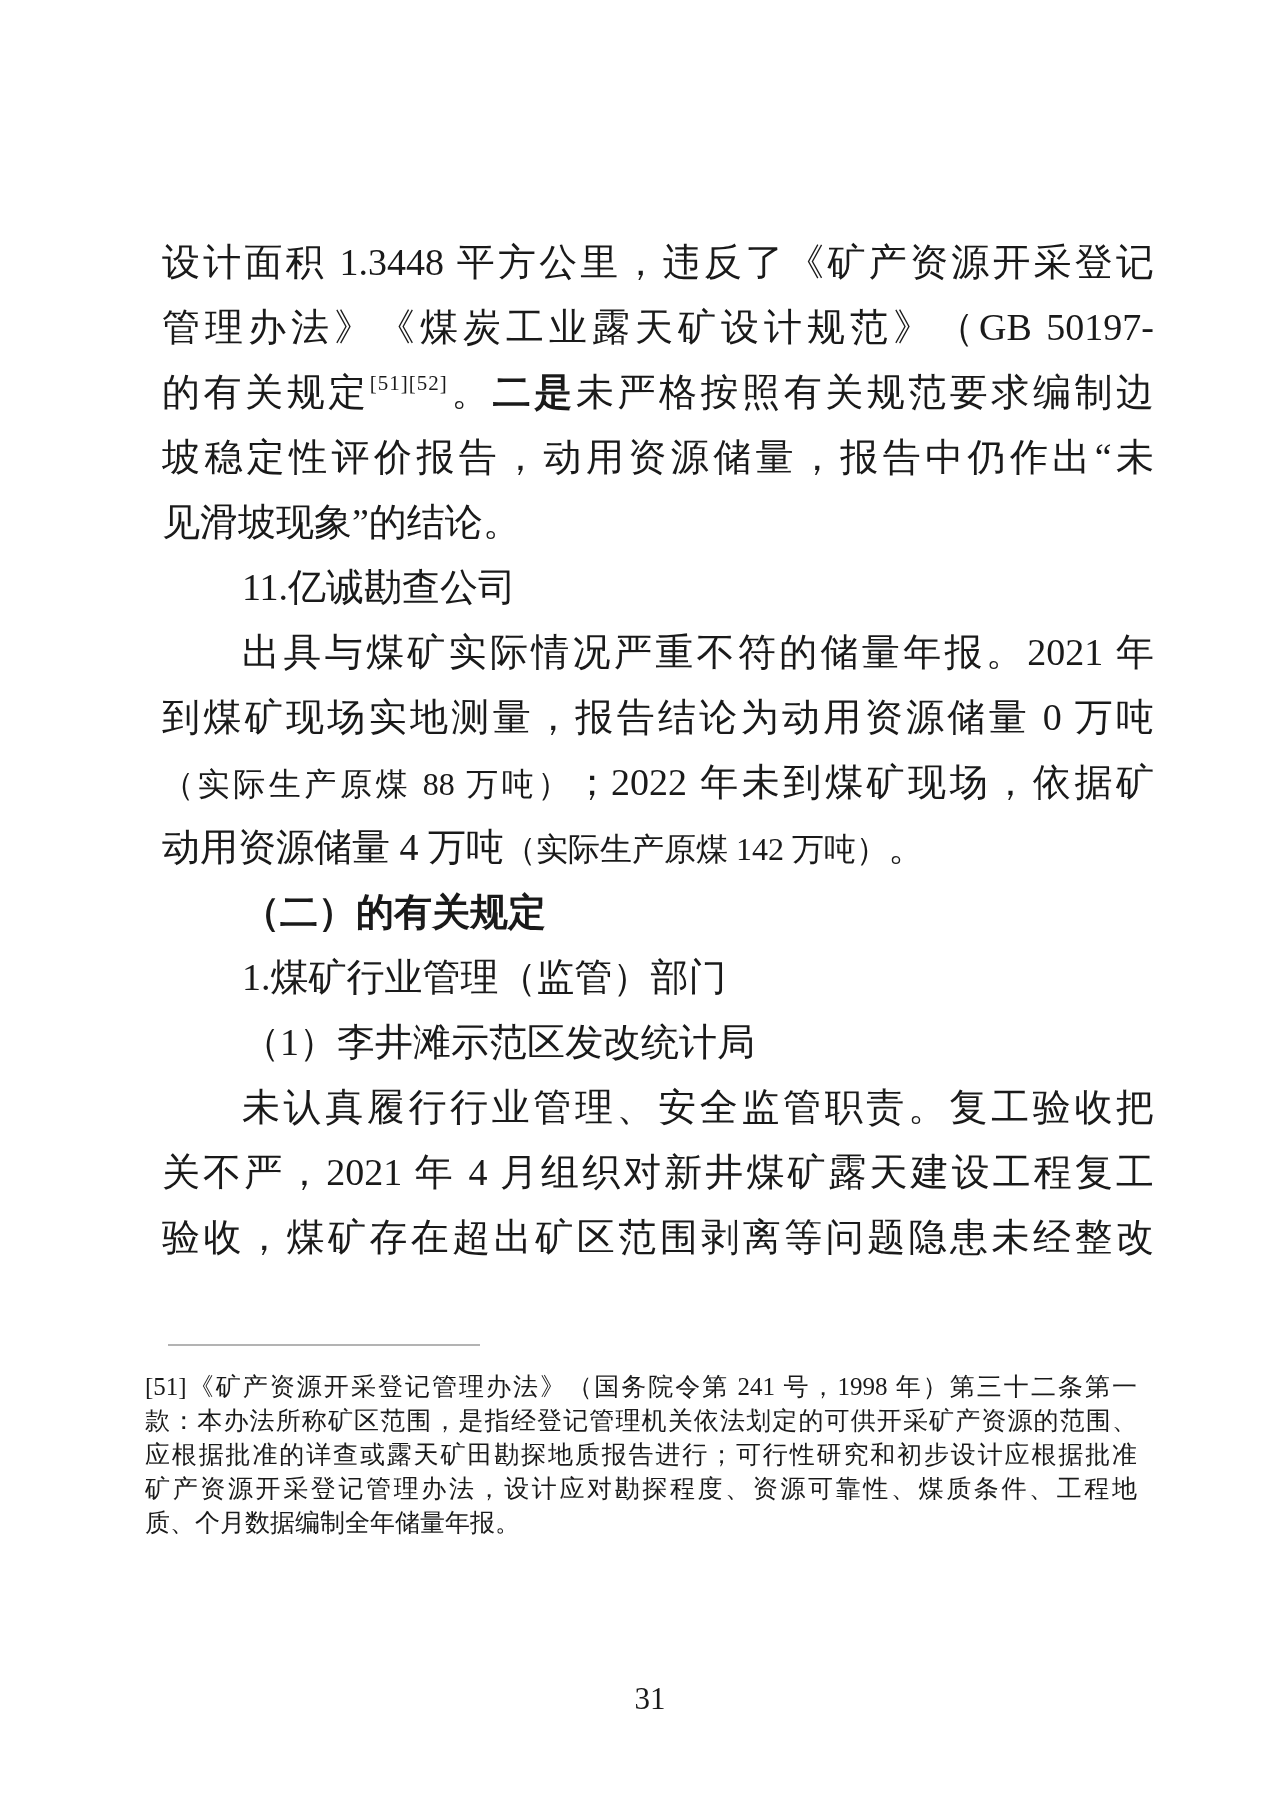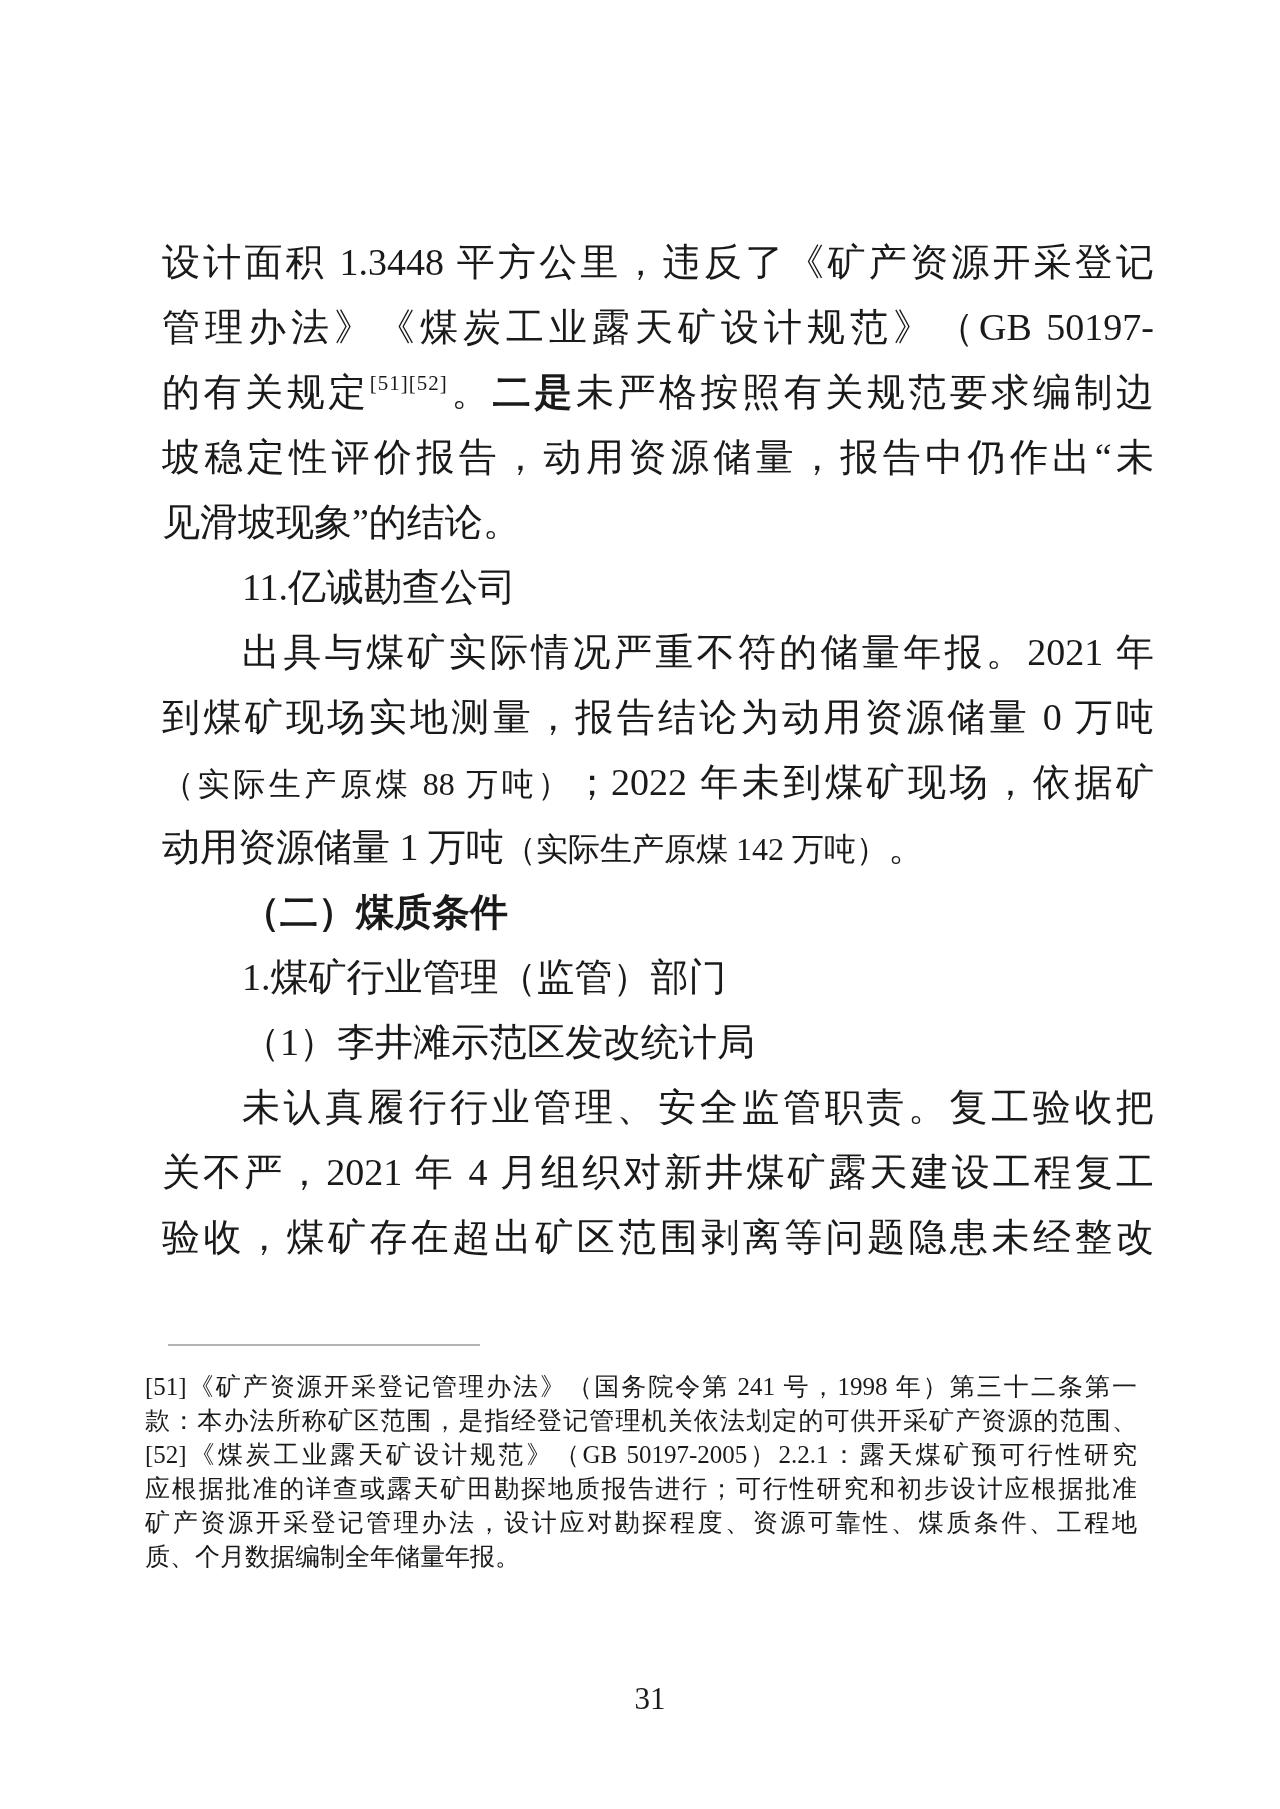--- a/index.html
+++ b/index.html
@@ -75,31 +75,30 @@
   <div class="doc-body">
       <div class="bline just"><span class="seg-normal">设计面积 1.3448 平方公里，违反了《矿产资源开采登记</span></div>
       <div class="bline just"><span class="seg-normal">管理办法》《煤炭工业露天矿设计规范》（GB 50197-2005）</span></div>
       <div class="bline just"><span class="seg-normal">的有关规定</span><span class="seg-sup">[51][52]</span><span class="seg-normal">。</span><span class="seg-bold">二是</span><span class="seg-normal">未严格按照有关规范要求编制边</span></div>
       <div class="bline just"><span class="seg-normal">坡稳定性评价报告，动用资源储量，报告中仍作出“未</span></div>
       <div class="bline"><span class="seg-normal">见滑坡现象”的结论。</span></div>
       <div class="bline ind"><span class="seg-normal">11.亿诚勘查公司</span></div>
       <div class="bline just ind"><span class="seg-normal">出具与煤矿实际情况严重不符的储量年报。2021 年</span></div>
       <div class="bline just"><span class="seg-normal">到煤矿现场实地测量，报告结论为动用资源储量 0 万吨</span></div>
       <div class="bline just"><span class="seg-paren">（实际生产原煤 88 万吨）</span><span class="seg-normal">；2022 年未到煤矿现场，依据矿</span></div>
-      <div class="bline"><span class="seg-normal">动用资源储量 1 万吨</span><span class="seg-paren">（实际生产原煤 142 万吨）</span><span class="seg-normal">。</span></div>
-      <div class="bline ind"><span class="seg-bold">（二）煤质条件</span></div>
+      <div class="bline"><span class="seg-normal">动用资源储量 4 万吨</span><span class="seg-paren">（实际生产原煤 142 万吨）</span><span class="seg-normal">。</span></div>
+      <div class="bline ind"><span class="seg-bold">（二）的有关规定</span></div>
       <div class="bline ind"><span class="seg-normal">1.煤矿行业管理（监管）部门</span></div>
       <div class="bline ind"><span class="seg-normal">（1）李井滩示范区发改统计局</span></div>
       <div class="bline just ind"><span class="seg-normal">未认真履行行业管理、安全监管职责。复工验收把</span></div>
       <div class="bline just"><span class="seg-normal">关不严，2021 年 4 月组织对新井煤矿露天建设工程复工</span></div>
       <div class="bline just"><span class="seg-normal">验收，煤矿存在超出矿区范围剥离等问题隐患未经整改</span></div>
     </div>
   <div class="footnote-sep"></div>
   <div class="footnotes">
       <div class="fline just"><span class="seg-normal">[51]《矿产资源开采登记管理办法》（国务院令第 241 号，1998 年）第三十二条第一</span></div>
       <div class="fline just"><span class="seg-normal">款：本办法所称矿区范围，是指经登记管理机关依法划定的可供开采矿产资源的范围、</span></div>
-      <div class="fline just"><span class="seg-normal">[52]《煤炭工业露天矿设计规范》（GB 50197-2005）2.2.1：露天煤矿预可行性研究</span></div>
       <div class="fline just"><span class="seg-normal">应根据批准的详查或露天矿田勘探地质报告进行；可行性研究和初步设计应根据批准</span></div>
       <div class="fline just"><span class="seg-normal">矿产资源开采登记管理办法，设计应对勘探程度、资源可靠性、煤质条件、工程地</span></div>
       <div class="fline"><span class="seg-normal">质、个月数据编制全年储量年报。</span></div>
     </div>
   <div class="page-number">31</div>
 </div>
 
 </body></html>

